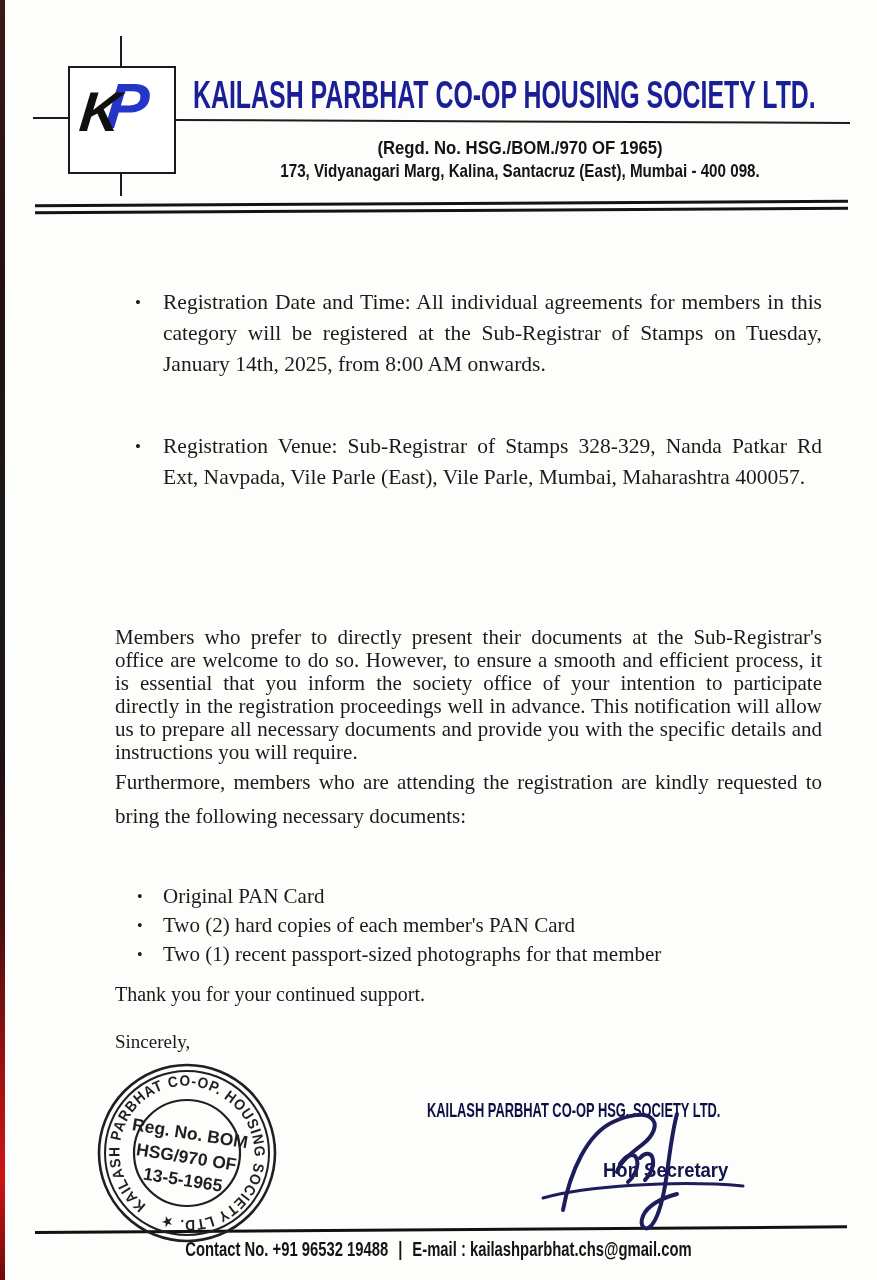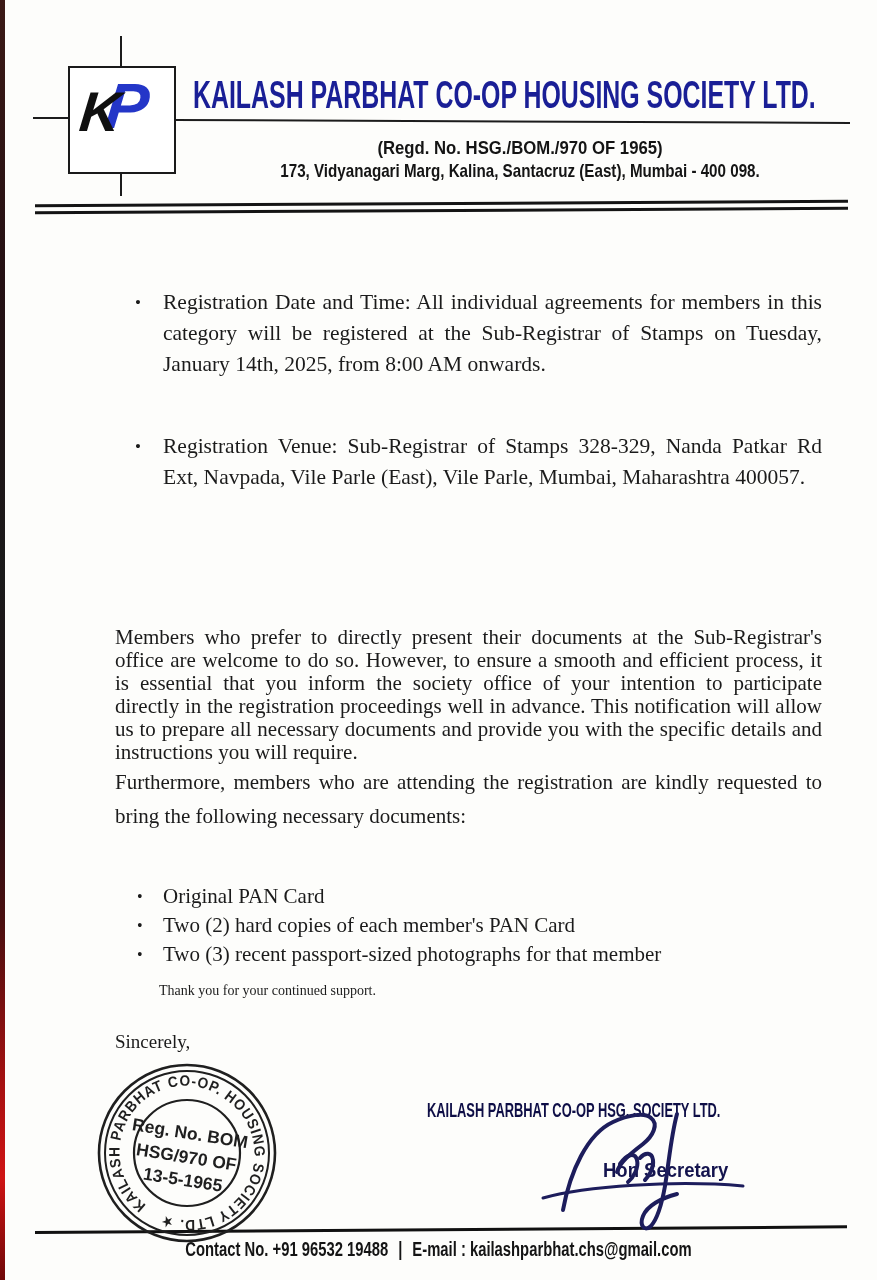--- a/index.html
+++ b/index.html
@@ -65,21 +65,21 @@
   .tb-item .tb-text{flex:1; text-align:justify;}
   b, .b{font-weight:normal;}
   .c-heading{position:absolute; left:115px; top:581px; font-weight:bold; font-size:22px;}
   .para{position:absolute; left:115px; width:707px; text-align:justify;
     font-size:21px; line-height:23px;}
   .para1{top:626px;}
   .para2{top:765px; line-height:34px;}
   .doc-bullets{position:absolute; left:115px; top:882px; width:707px;}
   .db-item{display:flex; font-size:21px; line-height:29px;}
   .db-item .marker{width:48px; padding-left:22px; box-sizing:border-box; font-size:16px;}
-  .closing{position:absolute; left:115px; top:983px; font-size:14px;margin-left:44px;}
+  .closing{position:absolute; left:115px; top:983px; font-size:20px;}
   .signoff{position:absolute; left:115px; top:1031px; font-size:19px;}
 
   
   .sig-company{
     position:absolute; left:427px; top:1099px; white-space:nowrap;
     font-family:"Liberation Sans","DejaVu Sans",sans-serif;
     font-weight:bold; font-size:19.5px; color:#0e0e46;
     transform:scaleX(0.66); transform-origin:left top;
   }
   .sig-svg{position:absolute; left:525px; top:1102px; z-index:4;}
@@ -156,21 +156,21 @@
     <div class="db-item">
       <span class="marker">•</span>
       <div><span class="b">Original PAN Card</span><span></span></div>
     </div>
     <div class="db-item">
       <span class="marker">•</span>
       <div><span class="b">Two (2) hard copies</span><span> of each member's PAN Card</span></div>
     </div>
     <div class="db-item">
       <span class="marker">•</span>
-      <div><span class="b">Two (3) recent passport-sized photographs</span><span> for that member</span></div>
+      <div><span class="b">Two (1) recent passport-sized photographs</span><span> for that member</span></div>
     </div>
   </div>
 
   <div class="closing">Thank you for your continued support.</div>
   <div class="signoff">Sincerely,</div>
 
   <div class="sig-company">KAILASH PARBHAT CO-OP HSG. SOCIETY LTD.</div>
 
   <svg class="sig-svg" width="235" height="135" viewBox="0 0 235 135">
     <g fill="none" stroke="#1d1d5c" stroke-width="4" stroke-linecap="round" stroke-linejoin="round">

